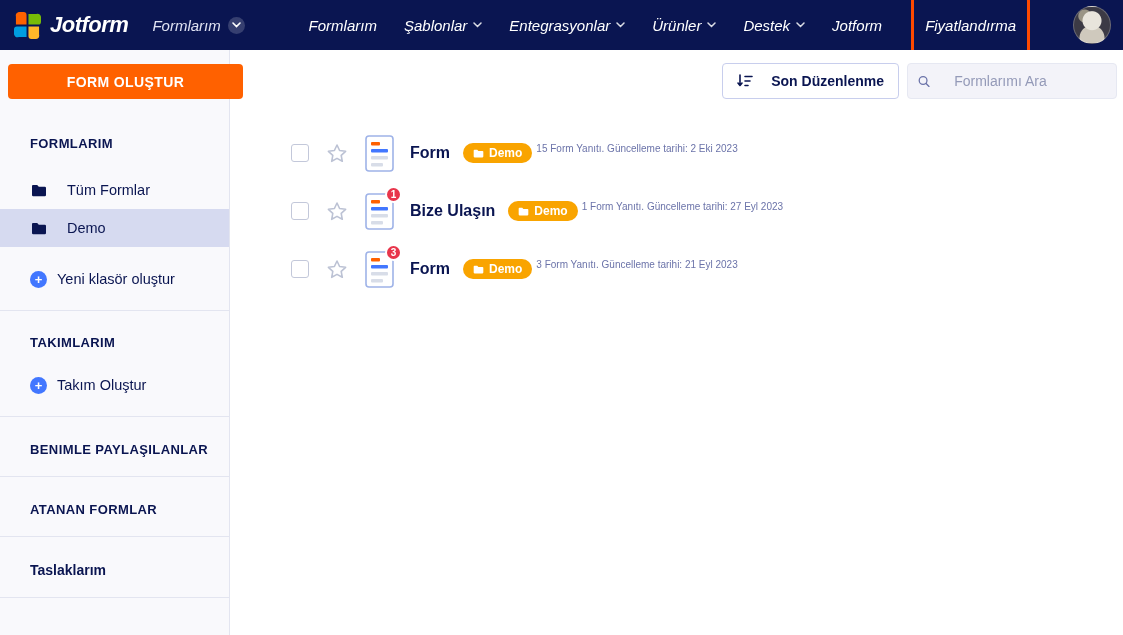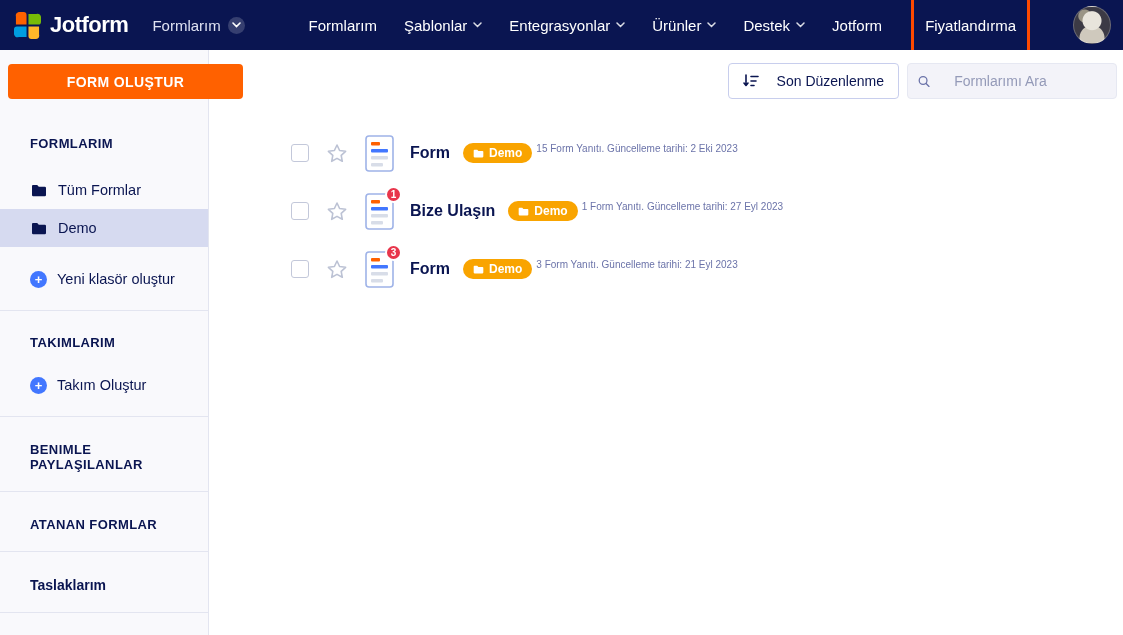--- a/index.html
+++ b/index.html
@@ -4,21 +4,21 @@
 <style>
   * { box-sizing: border-box; margin: 0; padding: 0; }
   html,body { width:1123px; height:635px; }
   body {
     font-family: "Liberation Sans", sans-serif;
     background:#fff; color:#0a1551; overflow:hidden; position:relative;
   }
   
   .navbar {
     height:50px; background:var(--navbar_bg,#0a1551);
-    display:flex; align-items:center; padding:0 12px 0 14px;
+    display:flex; align-items:center; padding:0 12px 0 14px;font-style:italic;
   }
   .brand-group { display:flex; align-items:center; gap:9px; }
   .brand-logo { width:27px; height:27px; display:block; }
   .brand-name { color:#fff; font-size:22px; font-weight:800; letter-spacing:-0.5px; }
   .workspace { display:flex; align-items:center; gap:7px; margin-left:24px; cursor:pointer; }
   .workspace-label { color:#dfe2f2; font-size:15px; font-weight:500; }
   .workspace-caret {
     width:17px; height:17px; border-radius:50%; background:rgba(255,255,255,.18);
     display:flex; align-items:center; justify-content:center;
   }
@@ -37,35 +37,35 @@
     background:
       radial-gradient(circle at 50% 38%, #e8e4dc 0 9px, transparent 10px),
       radial-gradient(circle at 50% 86%, #cfc9bd 0 12px, transparent 13px),
       radial-gradient(circle at 30% 25%, #9a9486 0 6px, transparent 7px),
       #3c3a45;
     border:1px solid rgba(255,255,255,.25);
     flex:0 0 auto;
   }
   
   .sidebar {
-    position:absolute; top:50px; left:0; bottom:0; width:209px;
+    position:absolute; top:50px; left:0; bottom:0; width:230px;
     background:#f9f9fc; border-right:1px solid #e3e5f0;
   }
   .create-form-btn {
     display:block; width:235px; margin:14px 0 0 8px; height:35px;
     background:var(--accent_orange,#ff6100); color:#fff; border:none; border-radius:4px;
     font-family:inherit; font-size:14px; font-weight:700; letter-spacing:.4px; cursor:pointer;
   }
   .side-section-header {
     padding:0 0 0 30px; font-size:13px; font-weight:700; letter-spacing:.4px; color:#0a1551;
   }
   .hdr-formlarim { margin-top:37px; }
   .side-list { margin-top:20px; }
   .side-item {
-    height:38px; display:flex; align-items:center; gap:11px; padding-left:30px;
+    height:38px; display:flex; align-items:center; gap:20px; padding-left:30px;
     font-size:14.5px; font-weight:500; color:#0a1551; cursor:pointer;
   }
   .side-item.selected { background:var(--selected_bg,#d6daf0); }
   .side-item .ico { display:flex; width:17px; justify-content:center; }
   .side-action {
     margin-top:20px; display:flex; align-items:center; gap:10px; padding-left:30px;
     font-size:14.5px; font-weight:500; color:#0a1551; cursor:pointer; height:24px;
   }
   .plus-circle {
     width:17px; height:17px; border-radius:50%; background:var(--link_blue,#4277ff);
@@ -81,21 +81,21 @@
     margin-top:25px; padding-left:30px; font-size:14px; font-weight:600; color:#0a1551; cursor:pointer;
   }
   
   .main { position:absolute; top:50px; left:254px; right:0; bottom:0; background:#fff; }
   .toolbar {
     display:flex; justify-content:flex-end; align-items:center; gap:8px; padding:13px 6px 13px 0;
   }
   .sort-btn {
     display:flex; align-items:center; gap:18px; height:36px; padding:0 14px;
     background:#fff; border:1px solid #c8ceed; border-radius:4px;
-    font-family:inherit; font-size:14px; font-weight:400; color:#0a1551; cursor:pointer;
+    font-family:inherit; font-size:14px; font-weight:700; color:#0a1551; cursor:pointer;
   }
   .search-box {
     display:flex; align-items:center; gap:24px; width:210px; height:36px;
     background:#f3f3f9; border:1px solid #e6e8f2; border-radius:4px; padding:0 10px;
   }
   .search-box input {
     border:none; outline:none; background:transparent; font-family:inherit;
     font-size:14px; color:#0a1551; width:100%;
   }
   .search-box input::placeholder { color:#949ab8; }

